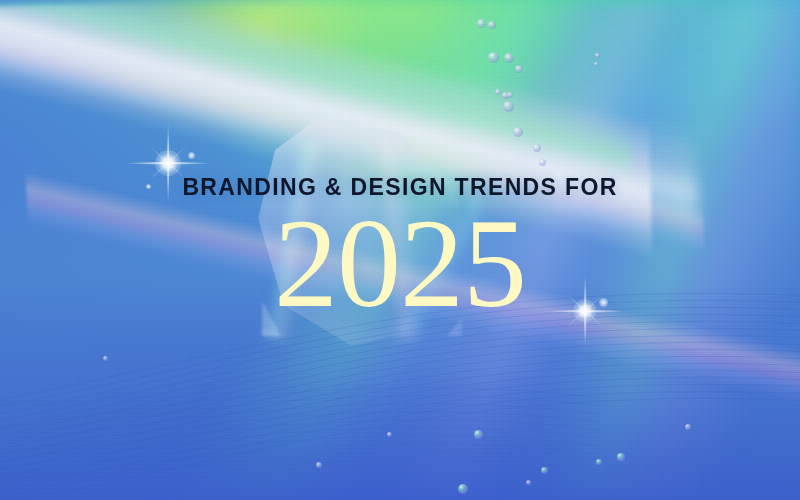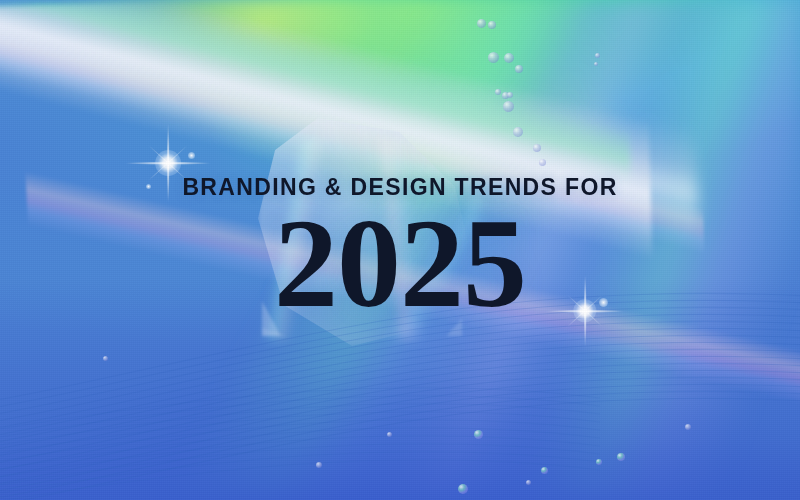--- a/index.html
+++ b/index.html
@@ -222,24 +222,24 @@
     font-family:"Liberation Sans", sans-serif;
     font-size:23px;
     font-weight:700;
     letter-spacing:1.35px;
     line-height:1;
     white-space:nowrap;
     text-shadow:0 1px 10px rgba(60,110,190,.30);
   }
   .year{
     margin-top:6px;
-    color:#0f172a;
+    color:#fef9c3;
     font-family:"Liberation Serif", serif;
     font-size:128px;
-    font-weight:700;
+    font-weight:400;
     line-height:.92;
     letter-spacing:-1px;
     white-space:nowrap;
     text-shadow:0 2px 22px rgba(70,120,200,.22);
   }
 </style>
 </head>
 <body>
 
 <div class="poster">

